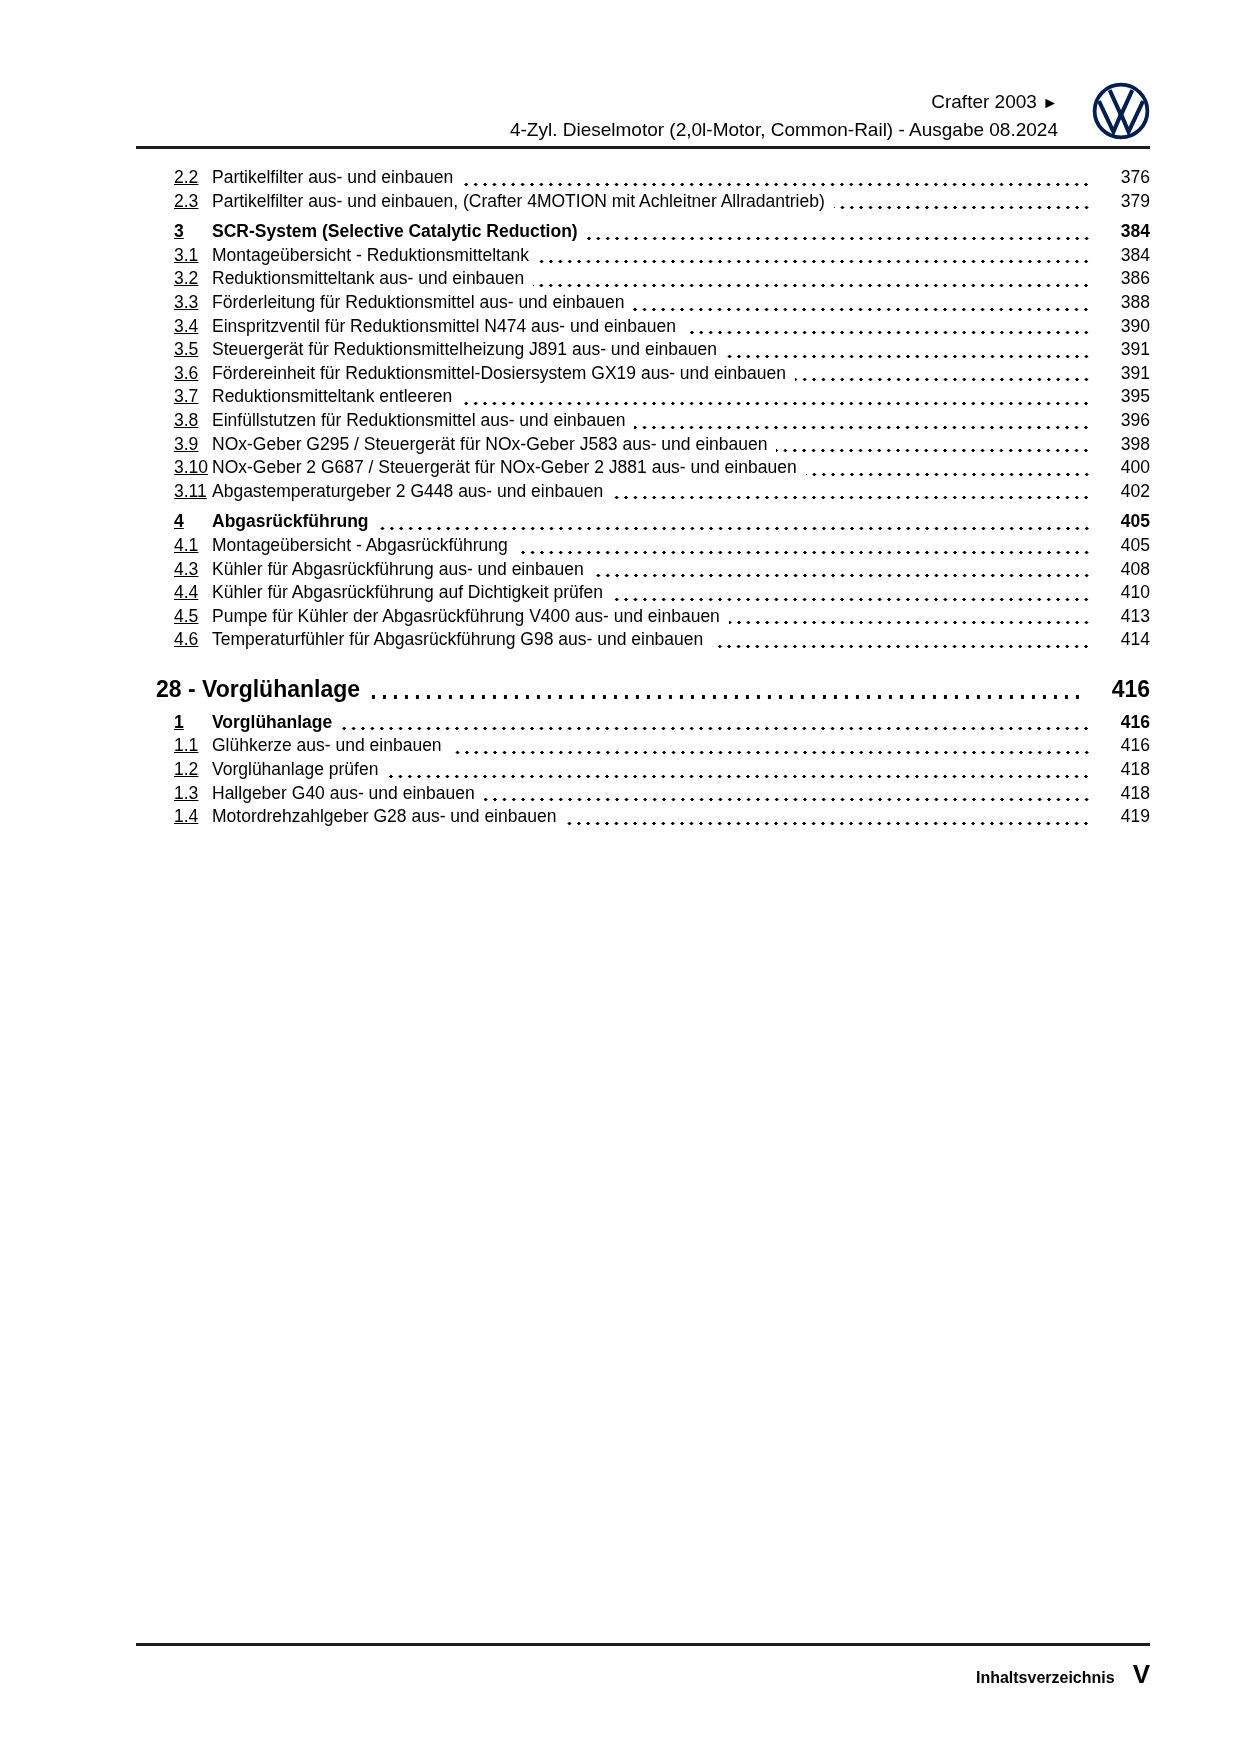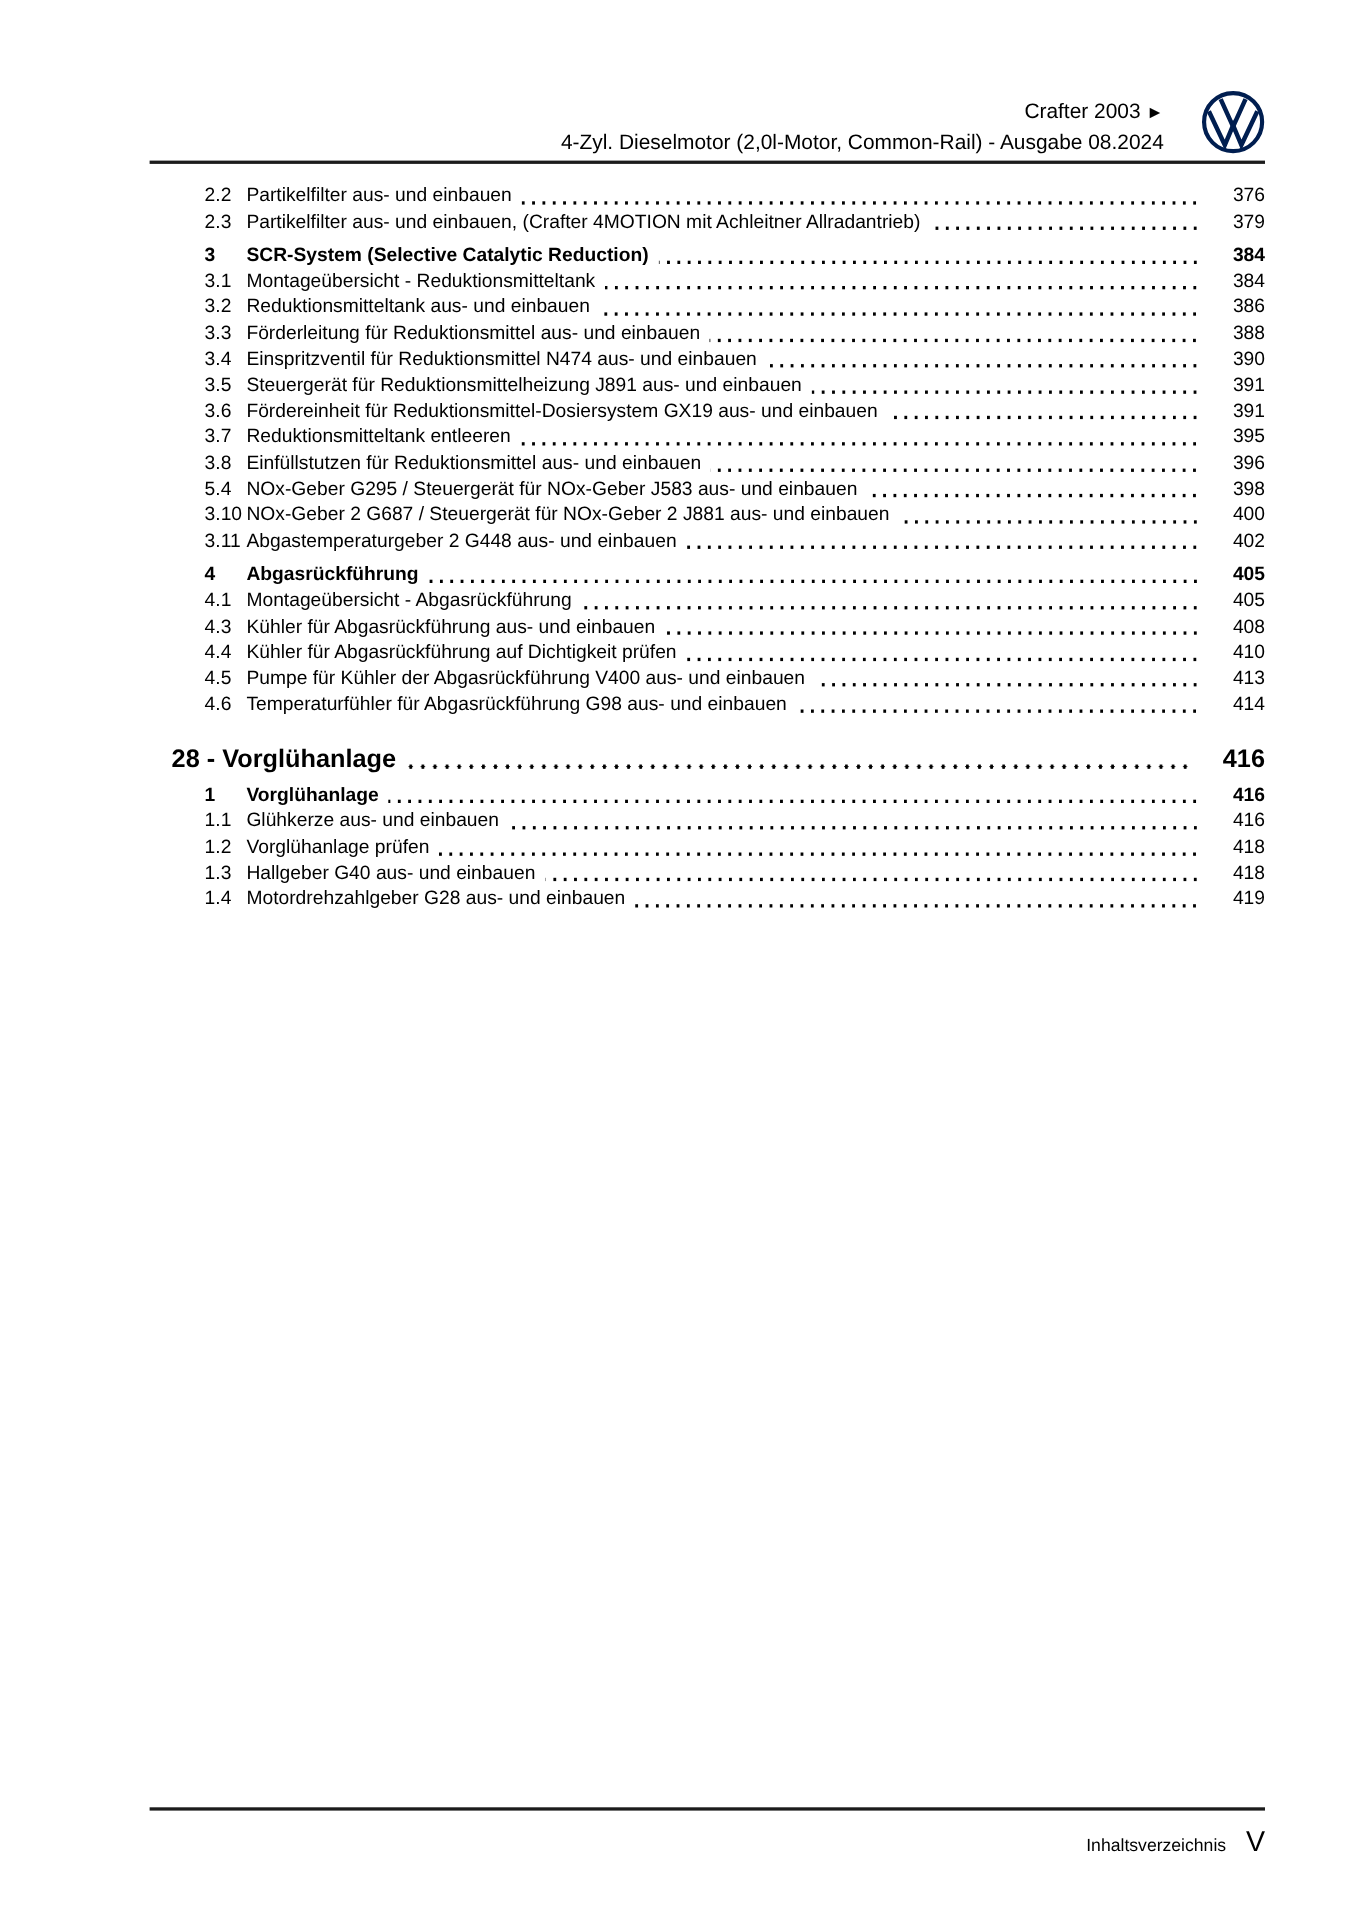--- a/index.html
+++ b/index.html
@@ -20,21 +20,21 @@
   .arrow { font-size:16px; letter-spacing:0; }
   .logo { width:58px; height:58px; flex:none; }
   .logo svg { width:58px; height:58px; display:block; }
 
   .rule { height:3px; background:#1c1c1c; }
   .rule-top { position:absolute; left:136px; width:1014px; top:146px; }
 
   
   .toc { position:absolute; left:136px; width:1014px; top:166px; }
   .toc-row { display:flex; font-size:17.5px; line-height:23.6px; }
-  .toc-row .num { flex:none; width:38px; margin-left:50px; }
+  .toc-row .num { flex:none; width:38px; margin-left:38px;text-decoration:underline; }
   .toc-row .title { flex:none; white-space:pre; }
   .toc-row .leader {
     flex:1 1 auto; min-width:14px; height:3px; align-self:flex-end;
     margin:0 13px 4px 9px;
     background-image:radial-gradient(circle, #000 1.45px, transparent 1.5px);
     background-size:9.4px 3px; background-repeat:repeat-x;
     background-position:right bottom;
   }
   .toc-row .page-num { flex:none; width:46px; text-align:right; }
 
@@ -49,20 +49,21 @@
     background-image:radial-gradient(circle, #000 1.8px, transparent 1.85px);
     background-size:11px 4px;
   }
   .level-chapter .page-num { width:52px; }
 
   
   .footer { position:absolute; left:136px; width:1014px; top:1643px; }
   .footer-text {
     display:flex; justify-content:flex-end; align-items:baseline;
     padding-top:13px;
+    font-weight:bold;
   }
   .footer-label { font-size:16px; margin-right:18px; }
   .footer-page { font-size:26px; }
 </style>
 </head>
 <body>
 
 <div class="page">
 
   <div class="header">
@@ -145,21 +146,21 @@
         <span class="leader"></span>
         <span class="page-num">395</span>
       </div>
       <div class="toc-row level-sub">
         <span class="num">3.8</span>
         <span class="title">Einfüllstutzen für Reduktionsmittel aus- und einbauen</span>
         <span class="leader"></span>
         <span class="page-num">396</span>
       </div>
       <div class="toc-row level-sub">
-        <span class="num">5.4</span>
+        <span class="num">3.9</span>
         <span class="title">NOx-Geber G295 / Steuergerät für NOx-Geber J583 aus- und einbauen</span>
         <span class="leader"></span>
         <span class="page-num">398</span>
       </div>
       <div class="toc-row level-sub">
         <span class="num">3.10</span>
         <span class="title">NOx-Geber 2 G687 / Steuergerät für NOx-Geber 2 J881 aus- und einbauen</span>
         <span class="leader"></span>
         <span class="page-num">400</span>
       </div>

